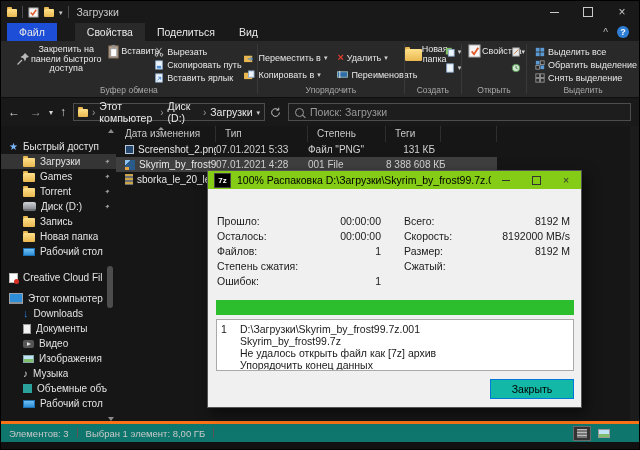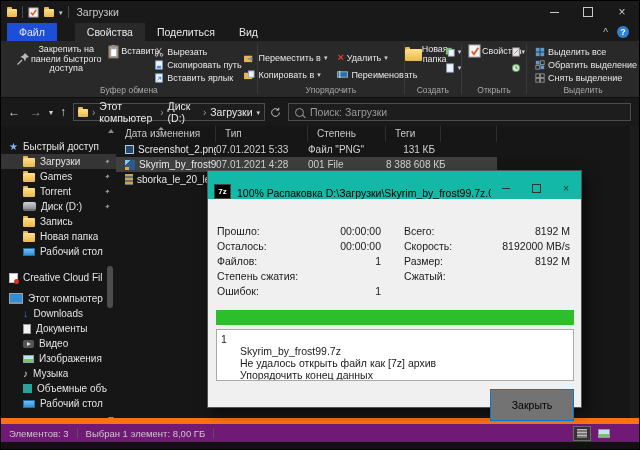--- a/index.html
+++ b/index.html
@@ -112,35 +112,35 @@
   .ncell{display:flex;align-items:center;gap:4px;padding-left:9px;color:#e8e8e8;white-space:nowrap;overflow:hidden}
   .dcell,.tcell{white-space:nowrap;overflow:hidden}
   .szcell{text-align:right;padding-right:6px;white-space:nowrap}
   .imgfile{width:9px;height:9px;background:#24486e;border:1px solid #b9c9da;box-sizing:border-box;flex:none}
   .o1file{width:10px;height:10px;flex:none;background:linear-gradient(135deg,#8fc3ef 30%,#2b5b8a 30%);position:relative}
   .o1file::after{content:"";position:absolute;left:0;bottom:0;width:4px;height:3px;background:#e8a33d}
   .arcfile{width:8px;height:11px;flex:none;background:repeating-linear-gradient(#caa54a 0 2px,#6b6f74 2px 4px)}
   .fscroll{position:absolute;top:0;right:0;bottom:0;width:9px;background:#1c1c1c}
 
   
-  .statusbar{position:absolute;left:0;right:0;bottom:7px;height:18px;background:#701a75;display:flex;
-             align-items:center;font-size:9.5px;color:#c9c9c9;padding:0 8px;gap:8px;border-top:6px solid #f97316}
+  .statusbar{position:absolute;left:0;right:0;bottom:7px;height:18px;background:#0f766e;display:flex;
+             align-items:center;font-size:9.5px;color:#c9c9c9;padding:0 8px;gap:8px;border-top:3px solid #f97316}
   .sdiv{width:1px;height:10px;background:#555}
   .viewbtns{margin-left:auto;display:flex;gap:4px;padding-right:18px}
   .viewbtn{width:18px;height:15px;display:flex;align-items:center;justify-content:center;box-sizing:border-box}
   .viewbtn.active{border:1px solid #6a6a6a;background:#333}
   .dview{width:10px;height:9px;background:linear-gradient(#bbb 0 1px,transparent 1px 3px) 0 0/10px 3px,#777}
   .tview{width:12px;height:9px;background:linear-gradient(#bfe3f7 55%,#7fbf6a 55%);border:1px solid #999;box-sizing:border-box}
   .bottomband{position:absolute;left:0;right:0;bottom:0;height:7px;background:#111}
 
   
   .dlg{position:absolute;left:207px;top:170px;width:375px;height:238px;background:#f0f0f0;
        border:1px solid #555;box-sizing:border-box;z-index:20;box-shadow:4px 5px 12px rgba(0,0,0,.55);
        color:#1a1a1a;font-size:10.5px}
-  .dlg-title{height:28px;background:#14b8a6;display:flex;align-items:flex-end;padding-left:6px}
+  .dlg-title{height:18px;background:#84cc16;display:flex;align-items:center;padding-left:6px}
   .szicon{width:15px;height:13px;background:#000;color:#fff;font-size:8px;font-weight:bold;
           display:flex;align-items:center;justify-content:center;flex:none;border:1px solid #444}
   .dlg-title-text{margin-left:6px;color:#000;white-space:nowrap;overflow:hidden}
   .dlg-controls{margin-left:auto;display:flex;height:22px}
   .dlg-btnw{width:30px;display:flex;align-items:center;justify-content:center;color:#333}
   .dmin{width:8px;border-top:1px solid #333;display:inline-block}
   .dmax{width:7px;height:7px;border:1px solid #333;display:inline-block}
   .dlg-body{position:relative;height:216px}
   .statcol{position:absolute;top:24px}
   .statcol.left{left:9px;width:164px}
@@ -148,21 +148,21 @@
   .strow{display:flex;height:15px;align-items:center}
   .stlabel{color:#1a1a1a}
   .stval{margin-left:auto;text-align:right}
   .progress{position:absolute;left:8px;top:111px;width:358px;height:15px;background:#e6e6e6}
   .progress-fill{height:100%;background:#2dbe2d}
   .errbox{position:absolute;left:8px;top:130px;width:358px;height:52px;background:#fff;
           border:1px solid #a9a9a9;box-sizing:border-box;padding:3px 4px;line-height:12px;overflow:hidden}
   .errline1{display:flex}
   .erridx{width:19px;flex:none}
   .errind{padding-left:19px}
-  .closebtn{position:absolute;left:282px;top:190px;width:84px;height:32px;background:#737373;
+  .closebtn{position:absolute;left:282px;top:190px;width:84px;height:20px;background:#14b8a6;
             border:1px solid #0078d7;box-sizing:border-box;display:flex;align-items:center;justify-content:center;color:#000}
 
   svg{display:block}
 </style>
 </head>
 <body>
 
 <div class="explorer">
 
   <div class="titlebar">
@@ -643,20 +643,21 @@
           <span class="stlabel">Сжатый:</span>
           <span class="stval"></span>
         </div>
     </div>
     <div class="progress">
       <div class="progress-fill"></div>
     </div>
     <div class="errbox">
       <div class="errline1">
         <span class="erridx">1</span>
+        <span>D:\Загрузки\Skyrim_by_frost99.7z.001</span>
       </div>
       <div class="errind">Skyrim_by_frost99.7z</div>
       <div class="errind">Не удалось открыть файл как [7z] архив</div>
       <div class="errind">Упорядочить конец данных</div>
     </div>
     <div class="closebtn">Закрыть</div>
   </div>
 </div>
 
 </body></html>

